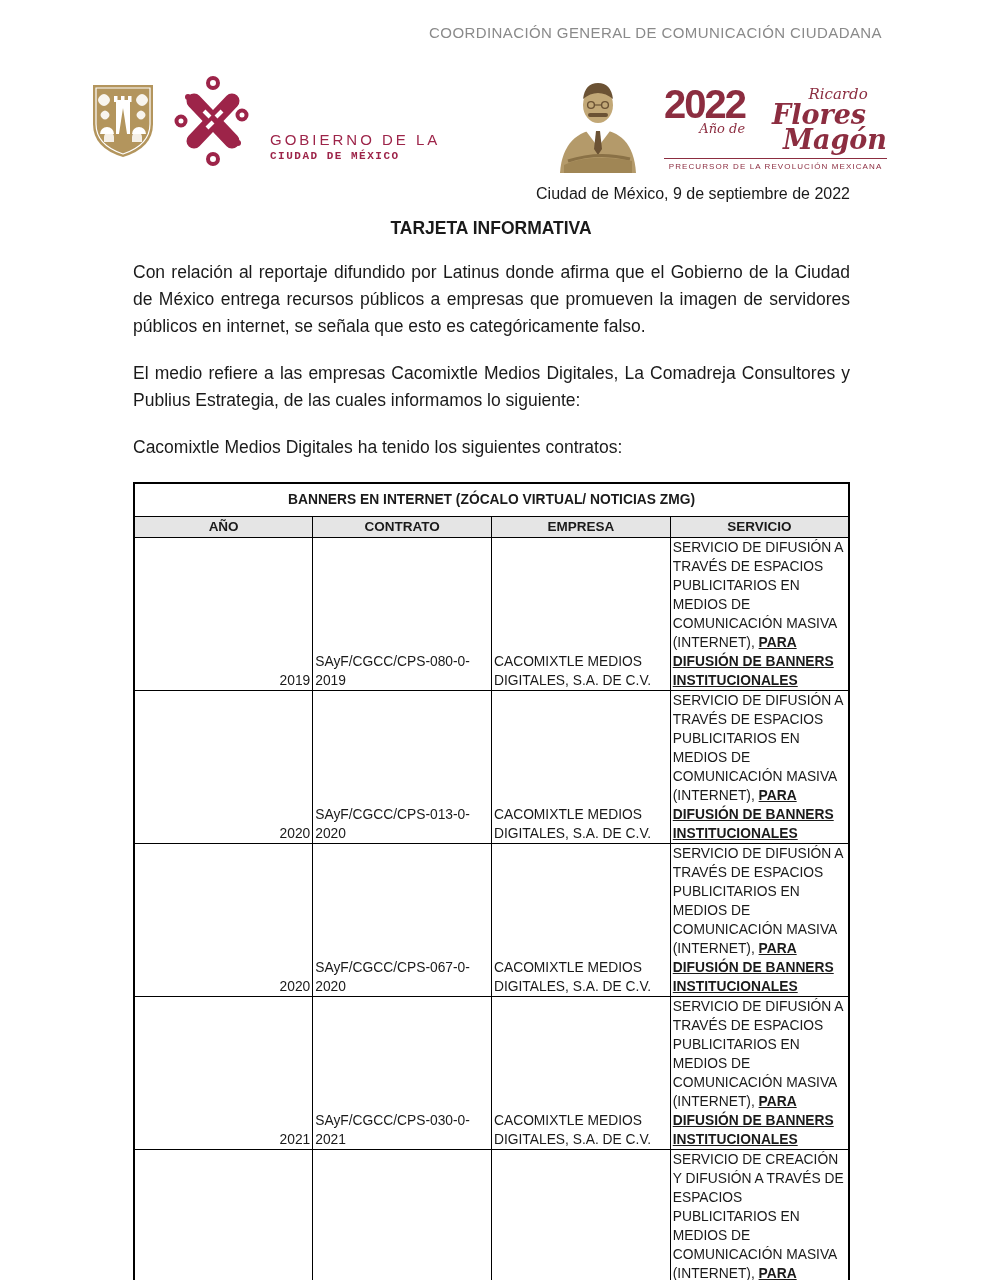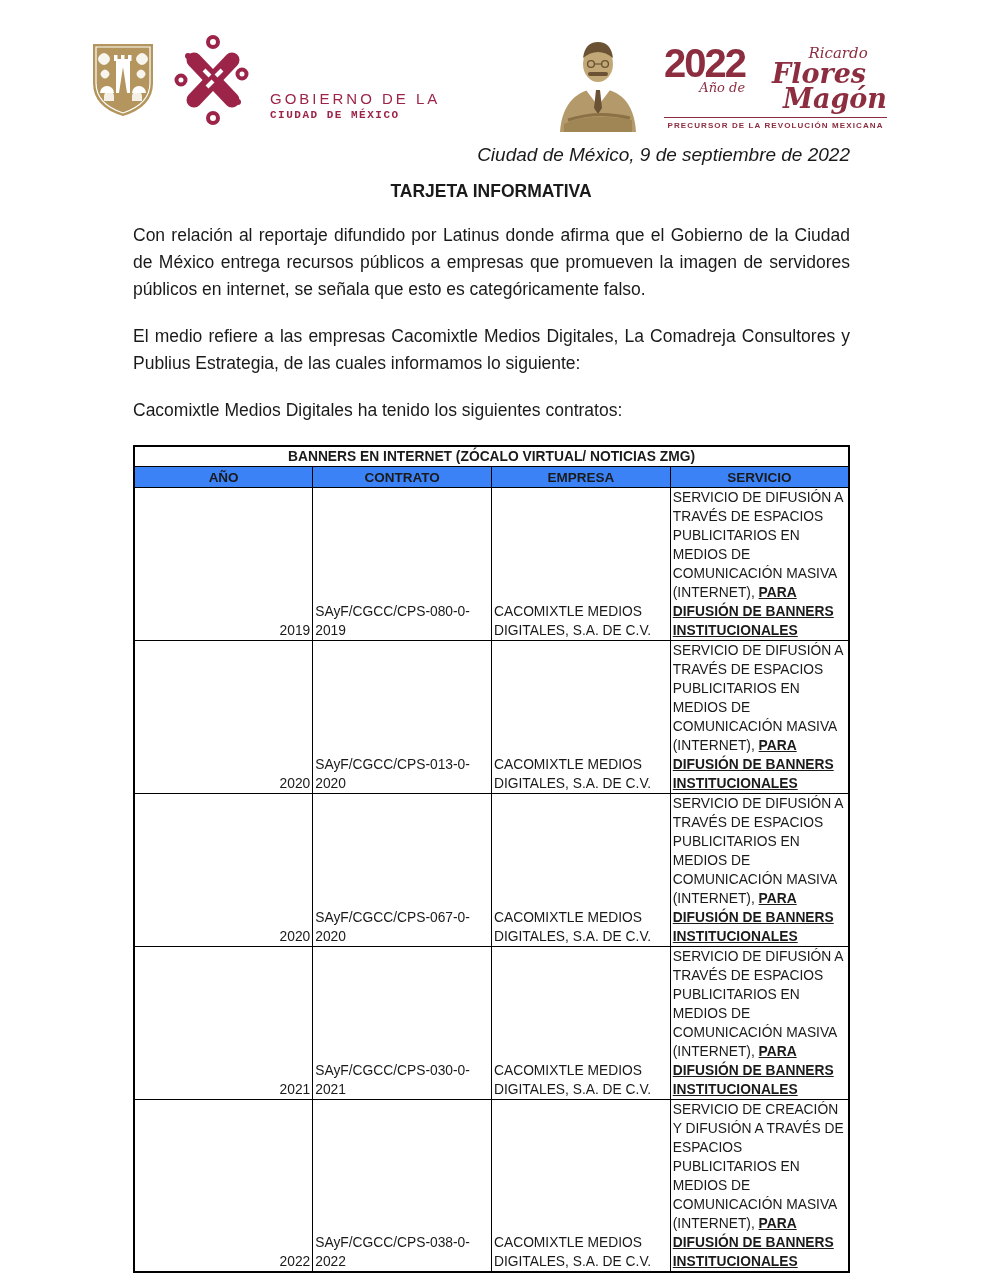--- a/index.html
+++ b/index.html
@@ -41,29 +41,28 @@
   .fm-names { font-family:"DejaVu Serif", serif; font-style:italic; line-height:0.95; text-align:center; }
   .fm-ricardo { font-size:15px; margin-left:38px; }
   .fm-flores { font-size:27px; font-weight:bold; }
   .fm-magon { font-size:27px; font-weight:bold; margin-left:32px; }
   .fm-tagline {
     margin-top:5px;
     border-top:1.5px solid #8c2d40;
     padding-top:3px;
     font-size:8px;
     letter-spacing:1.1px;
-    font-weight:bold;
+    font-weight:normal;
     text-align:center;
     white-space:nowrap;
   }
   .dateline {
     margin:6px 132px 0 0;
     text-align:right;
-    font-size:19px;
-    font-style:italic;
+    font-size:16px;
   }
   .doc-title {
     margin-top:15px;
     text-align:center;
     font-weight:bold;
     font-size:17.5px;
   }
   .content { margin:0 132px 0 133px; }
   .para {
     margin-top:20px;
@@ -82,26 +81,26 @@
     border:1px solid #000;
     font-size:13.8px;
     line-height:19px;
     padding:0 2px;
     overflow:hidden;
   }
   .t-title {
     font-size:19px;
     font-weight:bold;
     text-align:center;
-    height:20px;
+    height:33px;
     line-height:33px;
     padding:0;
   }
   .t-head th {
-    background:#3b82f6;
+    background:#e5e5e5;
     font-weight:bold;
     text-align:center;
     height:21px;
     font-size:13.5px;
   }
   .col-year  { width:46px; }
   .col-contract { width:192px; }
   .col-company  { width:243px; }
   .col-service  { width:234px; }
   .t-row td { height:96px; vertical-align:bottom; }
@@ -110,20 +109,21 @@
   .cell-contract { text-align:left; }
   .cell-company { text-align:left; }
   .cell-service { vertical-align:top !important; text-align:left; }
   .svc-em { font-weight:bold; text-decoration:underline; }
 </style>
 </head>
 <body>
 
 <div class="page">
 
+  <div class="top-header">COORDINACIÓN GENERAL DE COMUNICACIÓN CIUDADANA</div>
 
   <div class="logo-row">
     <div class="logo-left">
       <span>
         <svg width="66" height="78" viewBox="0 0 66 78">
           <path d="M3,3 H63 V42 Q63,66 33,75 Q3,66 3,42 Z" fill="#b3955d"></path>
           <path d="M6,6 H60 V42 Q60,63 33,72 Q6,63 6,42 Z" fill="#b3955d" stroke="#ffffff" stroke-width="1.2"></path>
           <rect x="26" y="18" width="14" height="34" fill="#ffffff"></rect>
           <rect x="24" y="14" width="3.5" height="6" fill="#ffffff"></rect>
           <rect x="31" y="14" width="3.5" height="6" fill="#ffffff"></rect>

